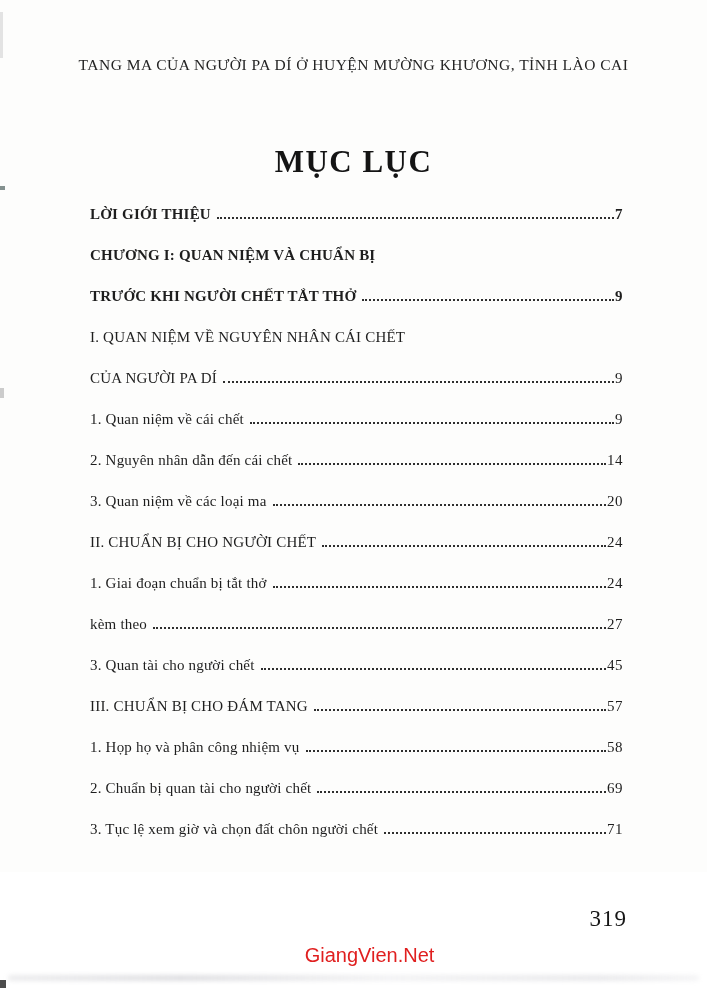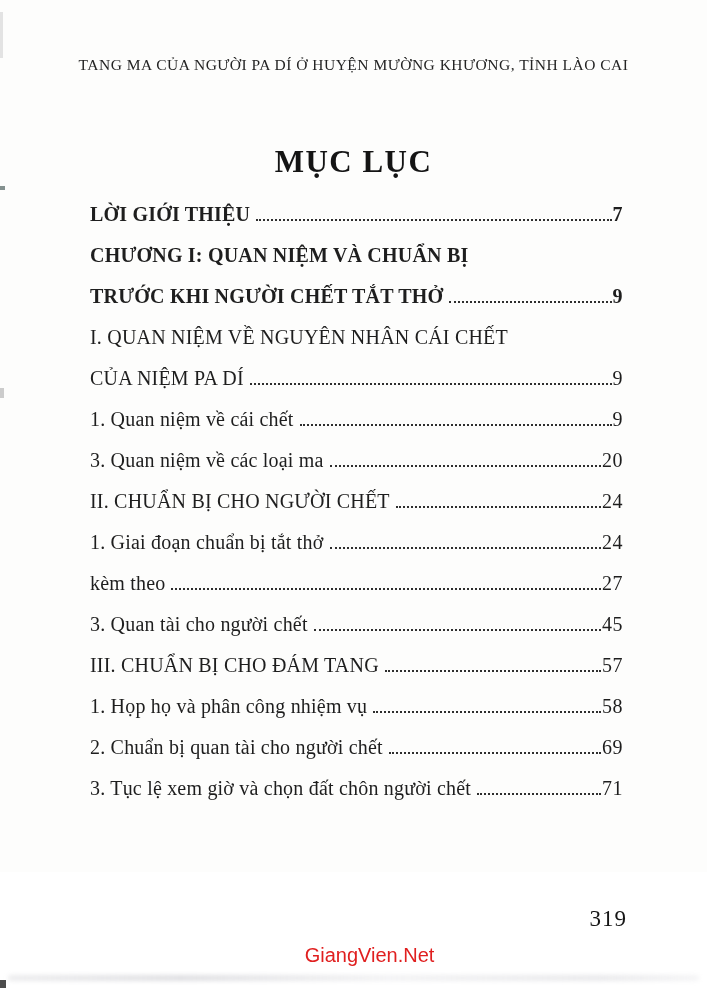--- a/index.html
+++ b/index.html
@@ -37,21 +37,21 @@
   .toc {
     position: absolute;
     top: 194px; left: 90px;
     width: 533px;
   }
   .toc-entry { margin: 0; }
   .toc-line {
     display: flex;
     align-items: baseline;
     height: 41px;
-    font-size: 20px;
+    font-size: 15px;
     line-height: 41px;
     white-space: nowrap;
   }
   .toc-entry.bold .toc-line { font-weight: 700; }
   .toc-text { letter-spacing: 0.2px; }
   .leader {
     flex: 1;
     min-width: 18px;
     height: 0;
     border-bottom: 2.6px dotted #2e2e2e;
@@ -118,30 +118,37 @@
           <span class="toc-text">TRƯỚC KHI NGƯỜI CHẾT TẮT THỞ</span>
           <span class="leader"></span>
           <span class="pg">9</span>
         </div>
       </div>
       <div class="toc-entry">
         <div class="toc-line">
           <span class="toc-text">I. QUAN NIỆM VỀ NGUYÊN NHÂN CÁI CHẾT</span>
         </div>
         <div class="toc-line">
-          <span class="toc-text">CỦA NIỆM PA DÍ</span>
+          <span class="toc-text">CỦA NGƯỜI PA DÍ</span>
           <span class="leader"></span>
           <span class="pg">9</span>
         </div>
       </div>
       <div class="toc-entry">
         <div class="toc-line">
           <span class="toc-text">1. Quan niệm về cái chết</span>
           <span class="leader"></span>
           <span class="pg">9</span>
+        </div>
+      </div>
+      <div class="toc-entry">
+        <div class="toc-line">
+          <span class="toc-text">2. Nguyên nhân dẫn đến cái chết</span>
+          <span class="leader"></span>
+          <span class="pg">14</span>
         </div>
       </div>
       <div class="toc-entry">
         <div class="toc-line">
           <span class="toc-text">3. Quan niệm về các loại ma</span>
           <span class="leader"></span>
           <span class="pg">20</span>
         </div>
       </div>
       <div class="toc-entry">

